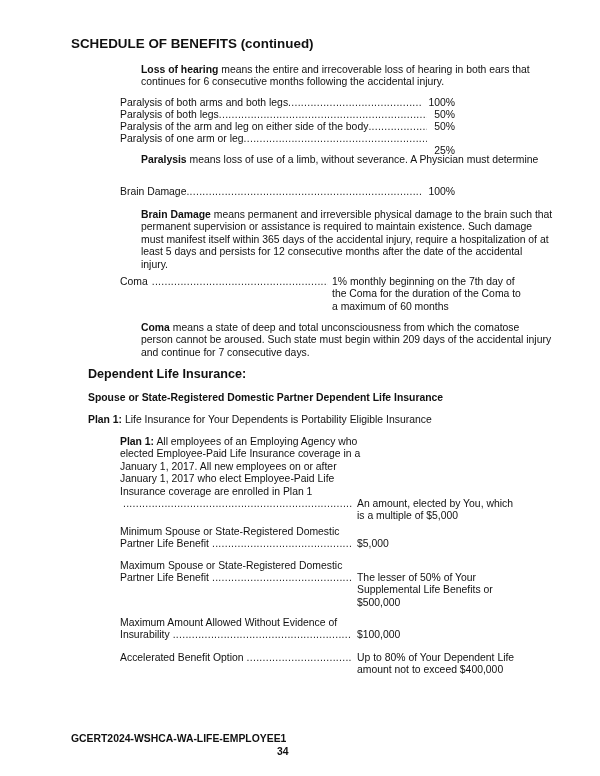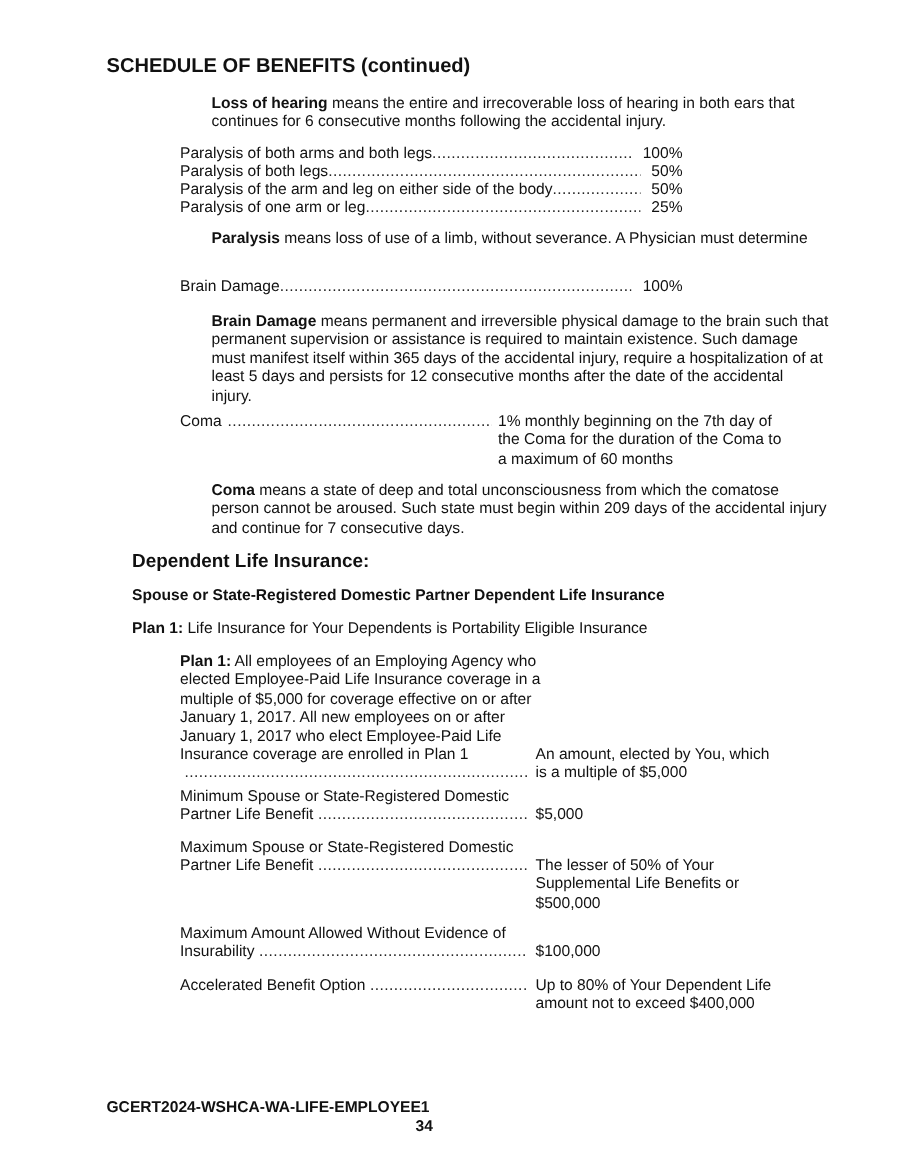--- a/index.html
+++ b/index.html
@@ -73,21 +73,21 @@
     <span class="val" style="width:37px; padding-left:7px;">50%</span>
   </div>
   <div class="row" style="height:12px;justify-content:space-between;">
     <span class="lbl">Paralysis of the arm and leg on either side of the body</span>
       <span class="dots"></span>
     <span class="val" style="width:37px; padding-left:7px;">50%</span>
   </div>
   <div class="row" style="height:12px;">
     <span class="lbl">Paralysis of one arm or leg</span>
       <span class="dots"></span>
-    <span class="val" style="width:37px; padding-left:7px;">25%</span>
+    <span class="val" style="width:37px; padding-left:7px;margin-top:12px;">25%</span>
   </div>
 </div>
 
 <div class="abs para" style="left:141px; top:154px;">
   <div><b>Paralysis</b><span> means loss of use of a limb, without severance. A Physician must determine</span></div>
 </div>
 
 <div class="abs" style="left:120px; top:186px; width:335px;">
   <div class="row">
     <span class="lbl">Brain Damage</span>
@@ -125,21 +125,20 @@
 <div class="abs h2">Dependent Life Insurance:</div>
 <div class="abs h3">Spouse or State-Registered Domestic Partner Dependent Life Insurance</div>
 
 <div class="abs para" style="left:88px; top:414px;">
   <b>Plan 1:</b><span> Life Insurance for Your Dependents is Portability Eligible Insurance</span>
 </div>
 
 <div class="abs" style="left:120px; top:436px; width:420px;">
   <div class="para"><b>Plan 1:</b><span> All employees of an Employing Agency who</span></div>
   <div class="para">elected Employee-Paid Life Insurance coverage in a</div>
-  <div class="para">multiple of $5,000 for coverage effective on or after</div>
   <div class="para">January 1, 2017.  All new employees on or after</div>
   <div class="para">January 1, 2017 who elect Employee-Paid Life</div>
   <div class="row" style="width:232px;flex-direction:column;">
     <span class="lbl">Insurance coverage are enrolled in Plan 1</span>
       <span class="dots" style="padding-left:3px;"></span>
   </div>
   <div class="abs" style="left:237px; top:62px;">
     <div class="val">An amount, elected by You, which</div>
     <div class="val">is a multiple of $5,000</div>
   </div>

